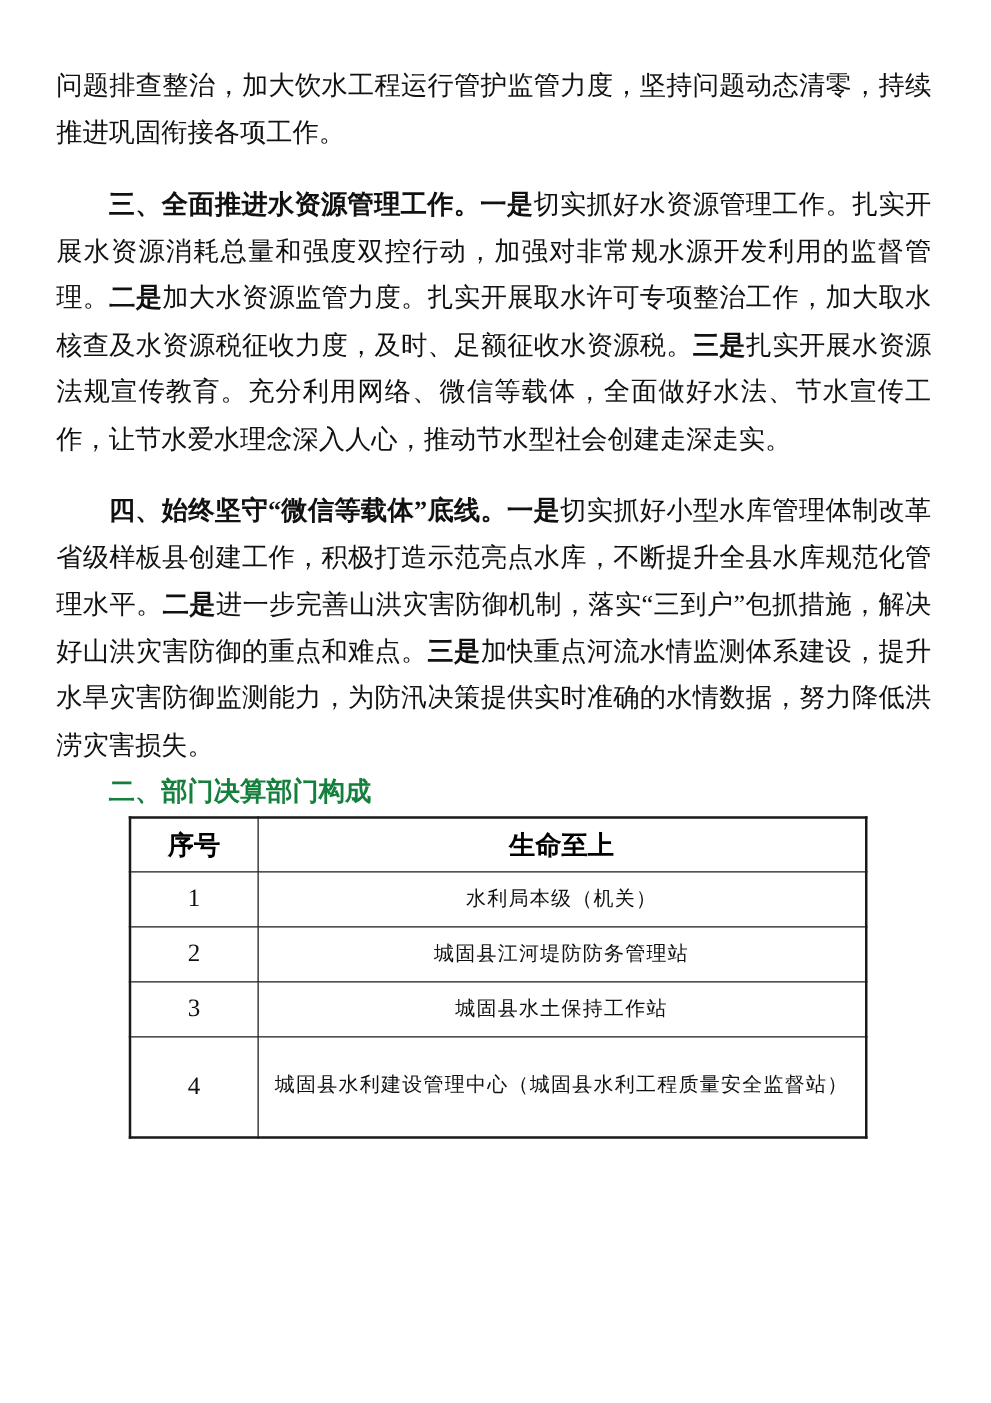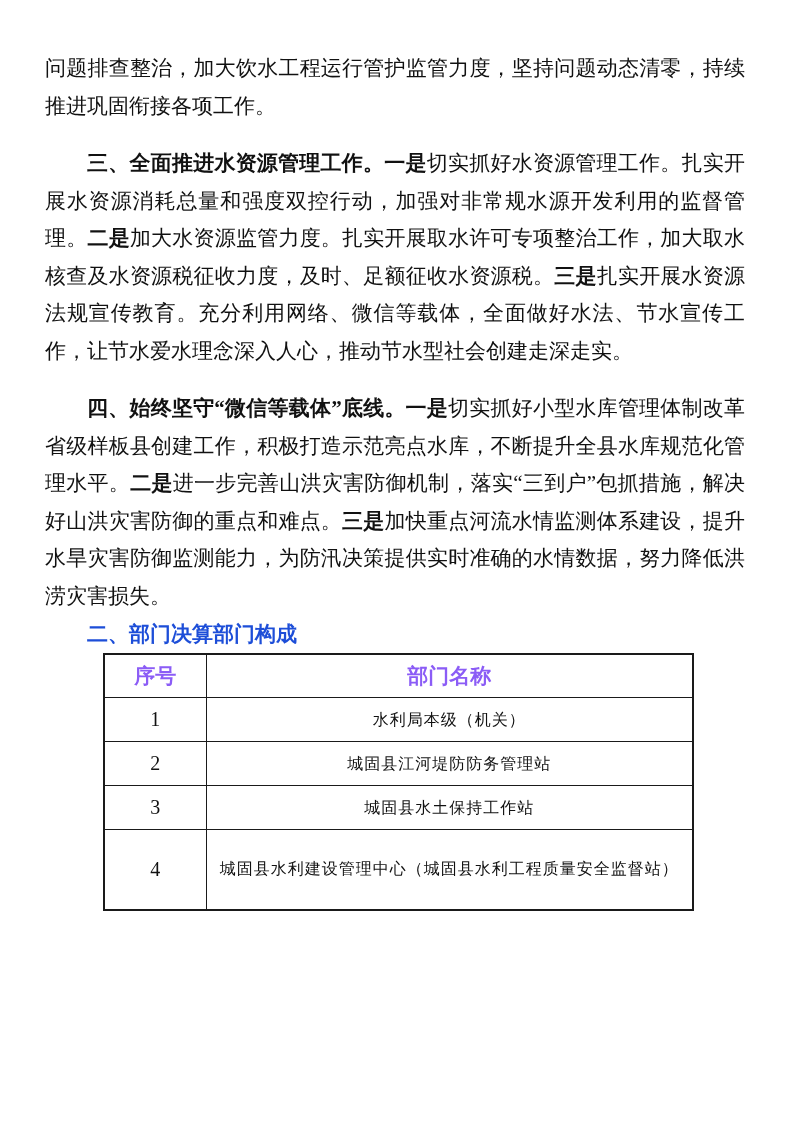--- a/index.html
+++ b/index.html
@@ -24,21 +24,21 @@
     text-justify: inter-ideograph;
   }
   .indent { text-indent: 2em; margin-top: 20px; }
   .bold { font-weight: bold; }
   .section-heading {
     font-family: "Liberation Sans", "DejaVu Sans", sans-serif;
     font-size: 21px;
     line-height: 37.5px;
     font-weight: bold;
     text-indent: 2em;
-    color: #1d4ed8;
+    color: #15803d;
   }
   table.units-table {
     border-collapse: collapse;
     table-layout: fixed;
     width: 589px;
     margin-left: 58px;
     border: 2px solid #1a1a1a;
   }
   table.units-table th,
   table.units-table td {
@@ -47,21 +47,21 @@
     text-align: center;
     padding: 2px 6px;
   }
   col.col-index { width: 102px; }
   col.col-name  { width: 487px; }
   table.units-table th {
     font-family: Liberation Serif, serif;
     font-weight: 600;
     font-size: 21px;
     height: 44px;
-    color: #8b5cf6;
+    color: #000000;
   }
   table.units-table td { font-size: 16px; }
   table.units-table td.num {
     font-family: "Liberation Serif", "DejaVu Serif", serif;
     font-size: 20px;
     height: 44px;
   }
   table.units-table td.name {
     letter-spacing: 1px;
     line-height: 36px;
@@ -83,21 +83,21 @@
 
 
   <table class="units-table">
     <colgroup>
       <col class="col-index">
       <col class="col-name">
     </colgroup>
     <thead>
       <tr>
         <th>序号</th>
-        <th>部门名称</th>
+        <th>生命至上</th>
       </tr>
     </thead>
     <tbody>
         <tr>
           <td class="num">1</td>
           <td class="name">水利局本级（机关）</td>
         </tr>
         <tr>
           <td class="num">2</td>
           <td class="name">城固县江河堤防防务管理站</td>

